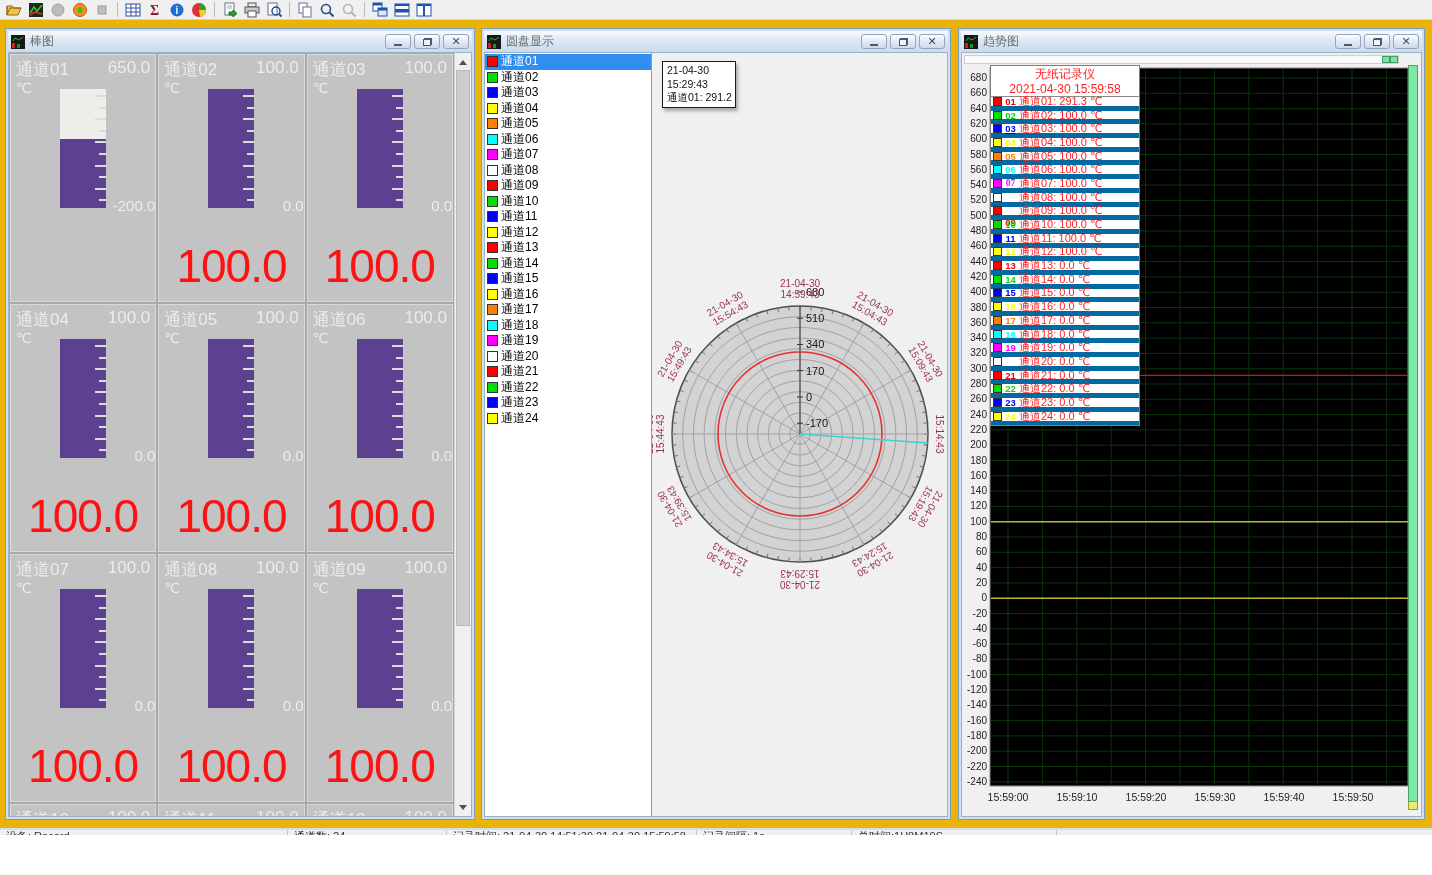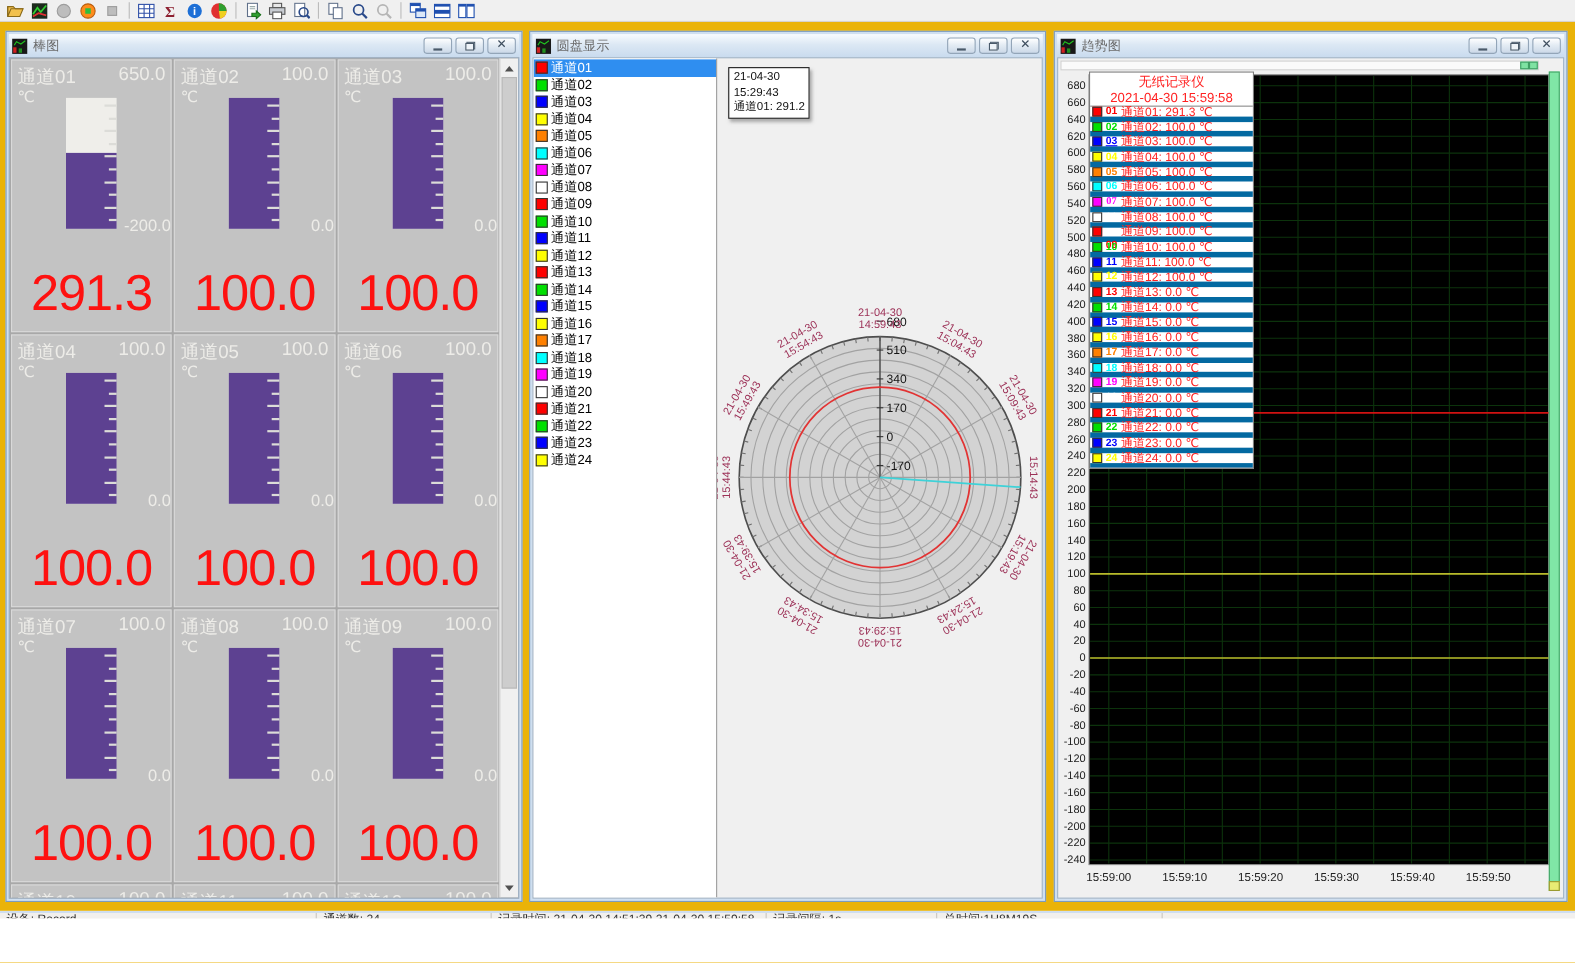--- a/index.html
+++ b/index.html
@@ -259,21 +259,20 @@
                 <div class="bc-tick" style="top: 29.2px; width: 11px;"></div>
                 <div class="bc-tick" style="top: 40.8px; width: 7px;"></div>
                 <div class="bc-tick" style="top: 52.4px; width: 11px;"></div>
                 <div class="bc-tick" style="top: 64px; width: 7px;"></div>
                 <div class="bc-tick" style="top: 75.6px; width: 11px;"></div>
                 <div class="bc-tick" style="top: 87.2px; width: 7px;"></div>
                 <div class="bc-tick" style="top: 98.8px; width: 11px;"></div>
                 <div class="bc-tick" style="top: 110.4px; width: 7px;"></div>
               </div>
               <div class="bc-min">-200.0</div>
-              <div class="bc-val">291.3</div>
             </div>
             <div class="bcell">
               <div class="bc-head">
                 <span class="bc-name">通道02</span>
                 <span class="bc-max">100.0</span>
               </div>
               <div class="bc-unit">℃</div>
               <div class="bc-track">
                 <div class="bc-fill" style="height: 100%;"></div>
                 <div class="bc-tick" style="top: 6px; width: 11px;"></div>

